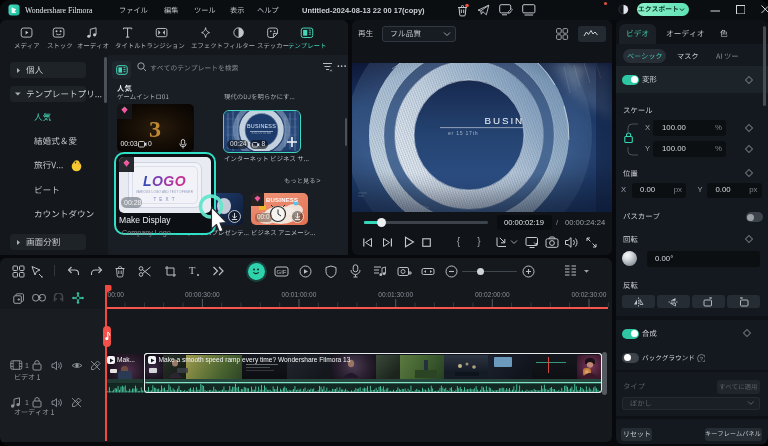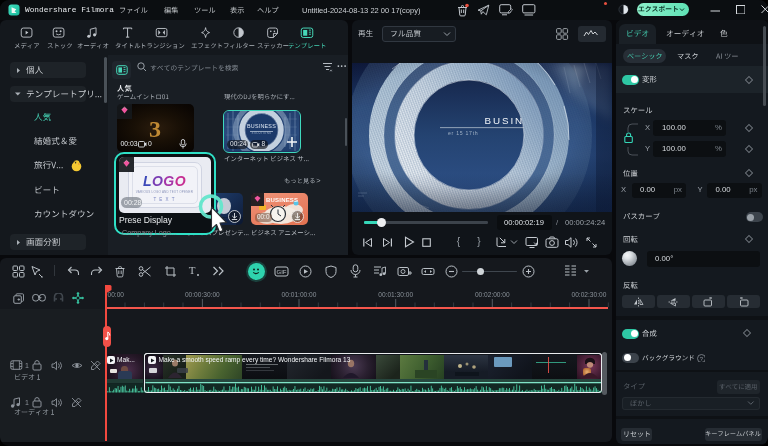--- a/index.html
+++ b/index.html
@@ -14,21 +14,21 @@
       <rect x="0.5" y="0.5" width="13" height="13" rx="3.5" fill="#0f1318"></rect>
       <rect x="1.5" y="1.5" width="11" height="11" rx="3" fill="url(#lg1)"></rect>
       <path d="M4.5 4.2 L9.3 6.3 L7.6 8.2 L9.5 9.9 L4.7 9.9 Z" fill="#eef8f5"></path>
       <defs>
         <linearGradient id="lg1" x1="0" y1="0" x2="1" y2="1">
           <stop offset="0" stop-color="#43e0c0"></stop>
           <stop offset="1" stop-color="#17b89a"></stop>
         </linearGradient>
       </defs>
     </svg>
-    <div style="position:absolute;left:25px;top:10.5px;font-family:Liberation Mono, monospace;font-size:7.8px;font-weight:400;color:#e6e9ec;line-height:7.8px;white-space:nowrap;margin-top:-3.9px;">Wondershare Filmora</div>
+    <div style="position:absolute;left:25px;top:10.5px;font-family:Liberation Serif, serif;font-size:7.8px;font-weight:400;color:#e6e9ec;line-height:7.8px;white-space:nowrap;margin-top:-3.9px;">Wondershare Filmora</div>
     <div style="position:absolute;left:118.8px;top:6.3px;">
       <svg width="28" height="9" viewBox="0 0 28 9" style="display:block;overflow:visible">
         <g transform="translate(0,6.84) scale(1,-1)">
           <path fill="#ccd0d4" d="M6.20 4.79L5.76 5.07C5.62 5.03 5.49 5.03 5.38 5.03C5.05 5.03 2.17 5.03 1.76 5.03C1.53 5.03 1.25 5.05 1.04 5.08L1.04 4.44C1.23 4.45 1.48 4.46 1.76 4.46C2.17 4.46 5.03 4.46 5.44 4.46C5.34 3.77 5.01 2.77 4.50 2.12C3.89 1.35 3.09 0.73 1.69 0.38L2.18 -0.16C3.51 0.26 4.36 0.93 5.02 1.77C5.59 2.51 5.93 3.67 6.09 4.43C6.12 4.57 6.15 4.69 6.20 4.79ZM13.43 3.64L13.10 3.94C13.01 3.92 12.82 3.90 12.71 3.90C12.36 3.90 9.43 3.90 9.15 3.90C8.93 3.90 8.68 3.92 8.47 3.95L8.47 3.35C8.70 3.37 8.93 3.38 9.15 3.38C9.43 3.38 12.19 3.38 12.59 3.38C12.38 3.02 11.87 2.39 11.35 2.08L11.82 1.76C12.47 2.20 13.07 3.10 13.28 3.44C13.32 3.50 13.39 3.59 13.43 3.64ZM11.01 2.89L10.38 2.89C10.40 2.75 10.43 2.61 10.43 2.46C10.43 1.53 10.29 0.73 9.32 0.08C9.15 -0.04 8.98 -0.11 8.82 -0.17L9.33 -0.57C10.85 0.27 10.99 1.36 11.01 2.89ZM15.02 2.60L15.31 2.04C16.31 2.35 17.29 2.78 18.05 3.21L18.05 0.55C18.05 0.27 18.03 -0.09 18.01 -0.22L18.71 -0.22C18.68 -0.08 18.67 0.27 18.67 0.55L18.67 3.59C19.40 4.07 20.07 4.62 20.61 5.19L20.13 5.64C19.63 5.04 18.91 4.41 18.17 3.95C17.37 3.44 16.27 2.94 15.02 2.60ZM25.37 0.15L25.75 -0.17C25.81 -0.12 25.88 -0.07 26.00 0.00C26.83 0.41 27.83 1.15 28.45 1.99L28.12 2.48C27.56 1.67 26.68 1.01 26.01 0.71C26.01 0.94 26.01 4.41 26.01 4.87C26.01 5.14 26.03 5.34 26.04 5.40L25.38 5.40C25.39 5.34 25.42 5.14 25.42 4.87C25.42 4.41 25.42 0.89 25.42 0.55C25.42 0.41 25.40 0.27 25.37 0.15ZM22.07 0.19L22.61 -0.17C23.22 0.32 23.68 1.03 23.90 1.80C24.09 2.52 24.12 4.06 24.12 4.86C24.12 5.08 24.15 5.29 24.16 5.38L23.49 5.38C23.52 5.23 23.54 5.07 23.54 4.85C23.54 4.05 23.54 2.61 23.33 1.96C23.11 1.26 22.68 0.62 22.07 0.19Z"></path>
         </g>
       </svg>
     </div>
     <div style="position:absolute;left:163.9px;top:6.3px;">
       <svg width="14" height="9" viewBox="0 0 14 9" style="display:block;overflow:visible">
         <g transform="translate(0,6.84) scale(1,-1)">
@@ -50,21 +50,21 @@
         </g>
       </svg>
     </div>
     <div style="position:absolute;left:257.3px;top:6.3px;">
       <svg width="21" height="9" viewBox="0 0 21 9" style="display:block;overflow:visible">
         <g transform="translate(0,6.84) scale(1,-1)">
           <path fill="#ccd0d4" d="M0.45 2.03L0.99 1.48C1.09 1.63 1.25 1.85 1.40 2.04C1.72 2.43 2.33 3.23 2.67 3.64C2.92 3.95 3.05 3.97 3.33 3.69C3.64 3.40 4.31 2.69 4.72 2.22C5.18 1.69 5.82 0.95 6.33 0.33L6.83 0.86C6.27 1.45 5.55 2.23 5.07 2.75C4.64 3.20 4.03 3.85 3.59 4.25C3.10 4.72 2.76 4.64 2.38 4.19C1.92 3.65 1.30 2.85 0.96 2.51C0.76 2.32 0.63 2.19 0.45 2.03ZM10.97 0.15L11.35 -0.17C11.41 -0.12 11.48 -0.07 11.60 0.00C12.43 0.41 13.43 1.15 14.05 1.99L13.72 2.48C13.16 1.67 12.28 1.01 11.61 0.71C11.61 0.94 11.61 4.41 11.61 4.87C11.61 5.14 11.63 5.34 11.64 5.40L10.98 5.40C10.99 5.34 11.02 5.14 11.02 4.87C11.02 4.41 11.02 0.89 11.02 0.55C11.02 0.41 11.00 0.27 10.97 0.15ZM7.67 0.19L8.21 -0.17C8.82 0.32 9.28 1.03 9.50 1.80C9.69 2.52 9.72 4.06 9.72 4.86C9.72 5.08 9.75 5.29 9.76 5.38L9.09 5.38C9.12 5.23 9.14 5.07 9.14 4.85C9.14 4.05 9.14 2.61 8.93 1.96C8.71 1.26 8.28 0.62 7.67 0.19ZM20.20 5.17C20.20 5.44 20.41 5.65 20.67 5.65C20.94 5.65 21.15 5.44 21.15 5.17C21.15 4.91 20.94 4.69 20.67 4.69C20.41 4.69 20.20 4.91 20.20 5.17ZM19.87 5.17C19.87 5.09 19.88 5.01 19.90 4.94L19.67 4.93C19.34 4.93 16.47 4.93 16.06 4.93C15.82 4.93 15.54 4.95 15.34 4.98L15.34 4.34C15.52 4.35 15.77 4.36 16.06 4.36C16.47 4.36 19.32 4.36 19.73 4.36C19.64 3.67 19.30 2.67 18.79 2.02C18.19 1.25 17.38 0.63 15.98 0.29L16.47 -0.25C17.80 0.16 18.65 0.83 19.31 1.67C19.88 2.41 20.23 3.57 20.38 4.33L20.40 4.41C20.48 4.38 20.58 4.36 20.67 4.36C21.12 4.36 21.49 4.72 21.49 5.17C21.49 5.62 21.12 5.98 20.67 5.98C20.23 5.98 19.87 5.62 19.87 5.17Z"></path>
         </g>
       </svg>
     </div>
-    <div style="position:absolute;left:302px;top:10.5px;font-family:'Liberation Sans',sans-serif;font-size:7.5px;font-weight:400;color:#ccd0d4;line-height:7.5px;white-space:nowrap;margin-top:-3.75px;">Untitled-2024-08-13 22 00 17(copy)</div>
+    <div style="position:absolute;left:302px;top:10.5px;font-family:'Liberation Sans',sans-serif;font-size:7.5px;font-weight:700;color:#ccd0d4;line-height:7.5px;white-space:nowrap;margin-top:-3.75px;">Untitled-2024-08-13 22 00 17(copy)</div>
     <svg style="position:absolute;left:456px;top:3px;" width="13" height="14" viewBox="0 0 13 14">
       <path d="M3 4.5 h7 l-0.8 7.5 a1 1 0 0 1 -1 0.9 h-3.4 a1 1 0 0 1 -1 -0.9 Z M2 4.5 h9 M5.5 4.5 v-1.2 a0.8 0.8 0 0 1 0.8 -0.8 h0.4 a0.8 0.8 0 0 1 0.8 0.8 v1.2 M5.3 6.5 v3.5 M7.7 6.5 v3.5" stroke="#c2c7cd" stroke-width="1" fill="none"></path>
       <circle cx="11" cy="2.5" r="1.8" fill="#e8503f"></circle>
     </svg>
     <svg style="position:absolute;left:477px;top:4px;" width="13" height="12" viewBox="0 0 13 12">
       <path d="M1 6.2 L11.8 1.2 L9.3 10.8 L5.8 7.6 L4.3 10.2 L3.8 6.9 Z M11.8 1.2 L3.8 6.9" stroke="#c2c7cd" stroke-width="0.9" fill="none" stroke-linejoin="round"></path>
     </svg>
     <svg style="position:absolute;left:499px;top:4px;" width="14" height="12" viewBox="0 0 14 12">
       <rect x="0.7" y="0.7" width="11" height="8.2" rx="1.5" stroke="#c2c7cd" stroke-width="1" fill="none"></rect>
       <path d="M3 10.8 h5" stroke="#c2c7cd" stroke-width="1"></path>
@@ -464,21 +464,21 @@
     <div style="position:absolute;left:164.5px;top:174px;transform:translateX(-50%);font-family:'Liberation Sans',sans-serif;font-style:italic;font-weight:700;font-size:14px;letter-spacing:0.5px;line-height:14px;white-space:nowrap;"><span style="color:#3d49b8;">L</span><span style="color:#7a3eb4;">O</span><span style="color:#a636a8;">G</span><span style="color:#c62f92;">O</span></div>
     <div style="position:absolute;left:164.5px;top:192px;transform:translateX(-50%);font-family:'Liberation Sans',sans-serif;font-size:3px;font-weight:400;color:#8d96bb;line-height:3px;white-space:nowrap;letter-spacing:0.2px;margin-top:-1.5px;">VARIOUS LOGO AND TEXT OPENER</div>
     <div style="position:absolute;left:164.5px;top:200px;transform:translateX(-50%);font-family:'Liberation Sans',sans-serif;font-size:4.5px;font-weight:400;color:#7d88c2;line-height:4.5px;white-space:nowrap;letter-spacing:1px;margin-top:-2.25px;">T E X T</div>
     <svg style="position:absolute;left:118.5px;top:156.5px;" width="15" height="15" viewBox="0 0 15 15">
       <path d="M0 5 a5 5 0 0 1 5 -5 h10 v15 h-15 Z" fill="#15181c" opacity="0.92"></path>
       <path d="M7.5 3.4 l3.2 2.4 l-3.2 4 l-3.2 -4 Z" fill="#f0559f"></path>
       <path d="M5.6 5 l1.9 -1.6 l1.9 1.6" stroke="#f9aed0" stroke-width="0.7" fill="none"></path>
     </svg>
     <div style="position:absolute;left:120.5px;top:197px;width:21px;height:11px;background:rgba(130,136,146,0.75);border-radius:5.5px;"></div>
     <div style="position:absolute;left:124px;top:202.5px;font-family:'Liberation Sans',sans-serif;font-size:7px;font-weight:400;color:#f2f4f6;line-height:7px;white-space:nowrap;margin-top:-3.5px;">00:28</div>
-    <div style="position:absolute;left:119px;top:220.5px;font-family:'Liberation Sans',sans-serif;font-size:8.6px;font-weight:400;color:#e8ebee;line-height:8.6px;white-space:nowrap;margin-top:-4.3px;">Prese Display</div>
+    <div style="position:absolute;left:119px;top:220.5px;font-family:'Liberation Sans',sans-serif;font-size:8.6px;font-weight:400;color:#e8ebee;line-height:8.6px;white-space:nowrap;margin-top:-4.3px;">Make Display</div>
     <div style="position:absolute;left:122px;top:233px;font-family:'Liberation Sans',sans-serif;font-size:7.2px;font-weight:400;color:#8a9096;line-height:7.2px;white-space:nowrap;margin-top:-3.6px;">Company Logo...</div>
     <svg style="position:absolute;left:196px;top:191px;" width="40" height="46" viewBox="0 0 40 46">
       <circle cx="15" cy="15.5" r="10.5" fill="none" stroke="#63e6cb" stroke-width="3.4" opacity="0.95"></circle>
 <path d="M15.5 16 L15.5 38 L20.5 33.5 L23.5 41 L27 39.5 L24 32 L30.5 31.5 Z" fill="#fff" stroke="#2a2e33" stroke-width="1.1" stroke-linejoin="round"></path>
     </svg>
     <div class="panel" style="position:absolute;left:352px;top:20px;width:260px;height:234.5px;background:#101419;"></div>
     <div style="position:absolute;left:358.0px;top:29.0px;">
       <svg width="15" height="10" viewBox="0 0 15 10" style="display:block;overflow:visible">
         <g transform="translate(0,7.22) scale(1,-1)">
           <path fill="#c9ced3" d="M1.20 4.64L1.20 1.76L0.30 1.76L0.30 1.23L1.20 1.23L1.20 -0.62L1.76 -0.62L1.76 1.23L5.83 1.23L5.83 0.10C5.83 -0.03 5.78 -0.07 5.64 -0.08C5.51 -0.08 5.02 -0.09 4.51 -0.07C4.61 -0.22 4.69 -0.46 4.73 -0.62C5.38 -0.62 5.81 -0.61 6.06 -0.52C6.31 -0.43 6.39 -0.26 6.39 0.09L6.39 1.23L7.31 1.23L7.31 1.76L6.39 1.76L6.39 4.64L4.06 4.64L4.06 5.39L7.03 5.39L7.03 5.92L0.59 5.92L0.59 5.39L3.48 5.39L3.48 4.64L1.20 4.64ZM5.83 1.76L4.06 1.76L4.06 2.71L5.83 2.71L5.83 1.76ZM1.76 1.76L1.76 2.71L3.48 2.71L3.48 1.76L1.76 1.76ZM5.83 3.21L4.06 3.21L4.06 4.12L5.83 4.12L5.83 3.21ZM1.76 3.21L1.76 4.12L3.48 4.12L3.48 3.21L1.76 3.21ZM9.42 6.26C9.13 5.18 8.63 4.12 8.01 3.44C8.15 3.37 8.41 3.20 8.52 3.10C8.81 3.44 9.07 3.88 9.32 4.35L11.12 4.35L11.12 2.68L8.85 2.68L8.85 2.13L11.12 2.13L11.12 0.19L8.02 0.19L8.02 -0.36L14.81 -0.36L14.81 0.19L11.71 0.19L11.71 2.13L14.17 2.13L14.17 2.68L11.71 2.68L11.71 4.35L14.45 4.35L14.45 4.91L11.71 4.91L11.71 6.38L11.12 6.38L11.12 4.91L9.57 4.91C9.74 5.30 9.88 5.72 9.99 6.13L9.42 6.26Z"></path>

